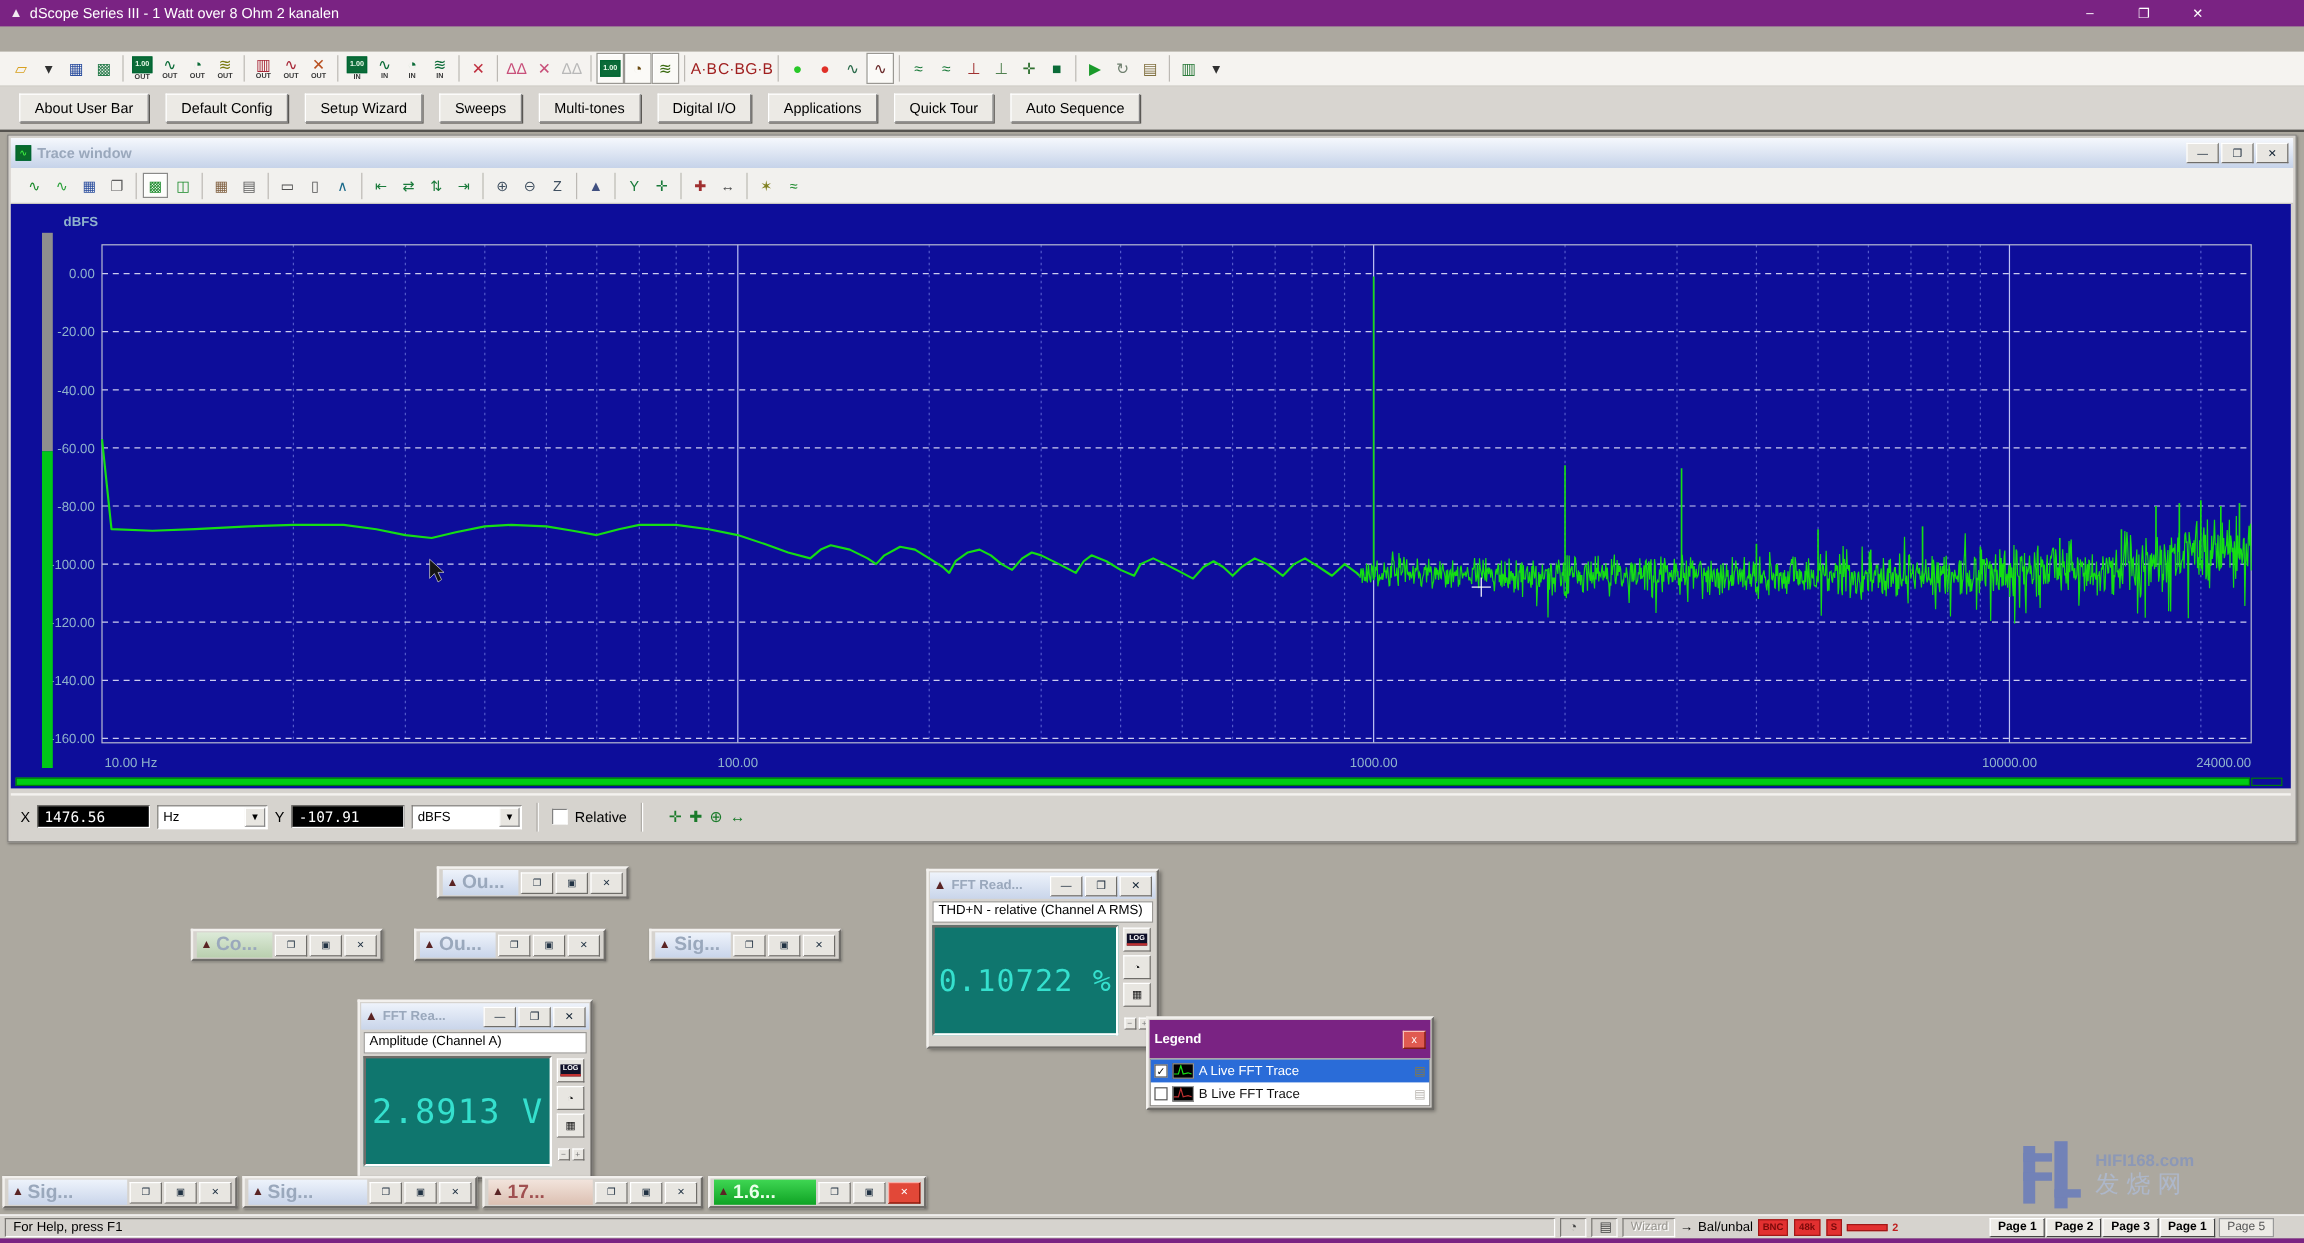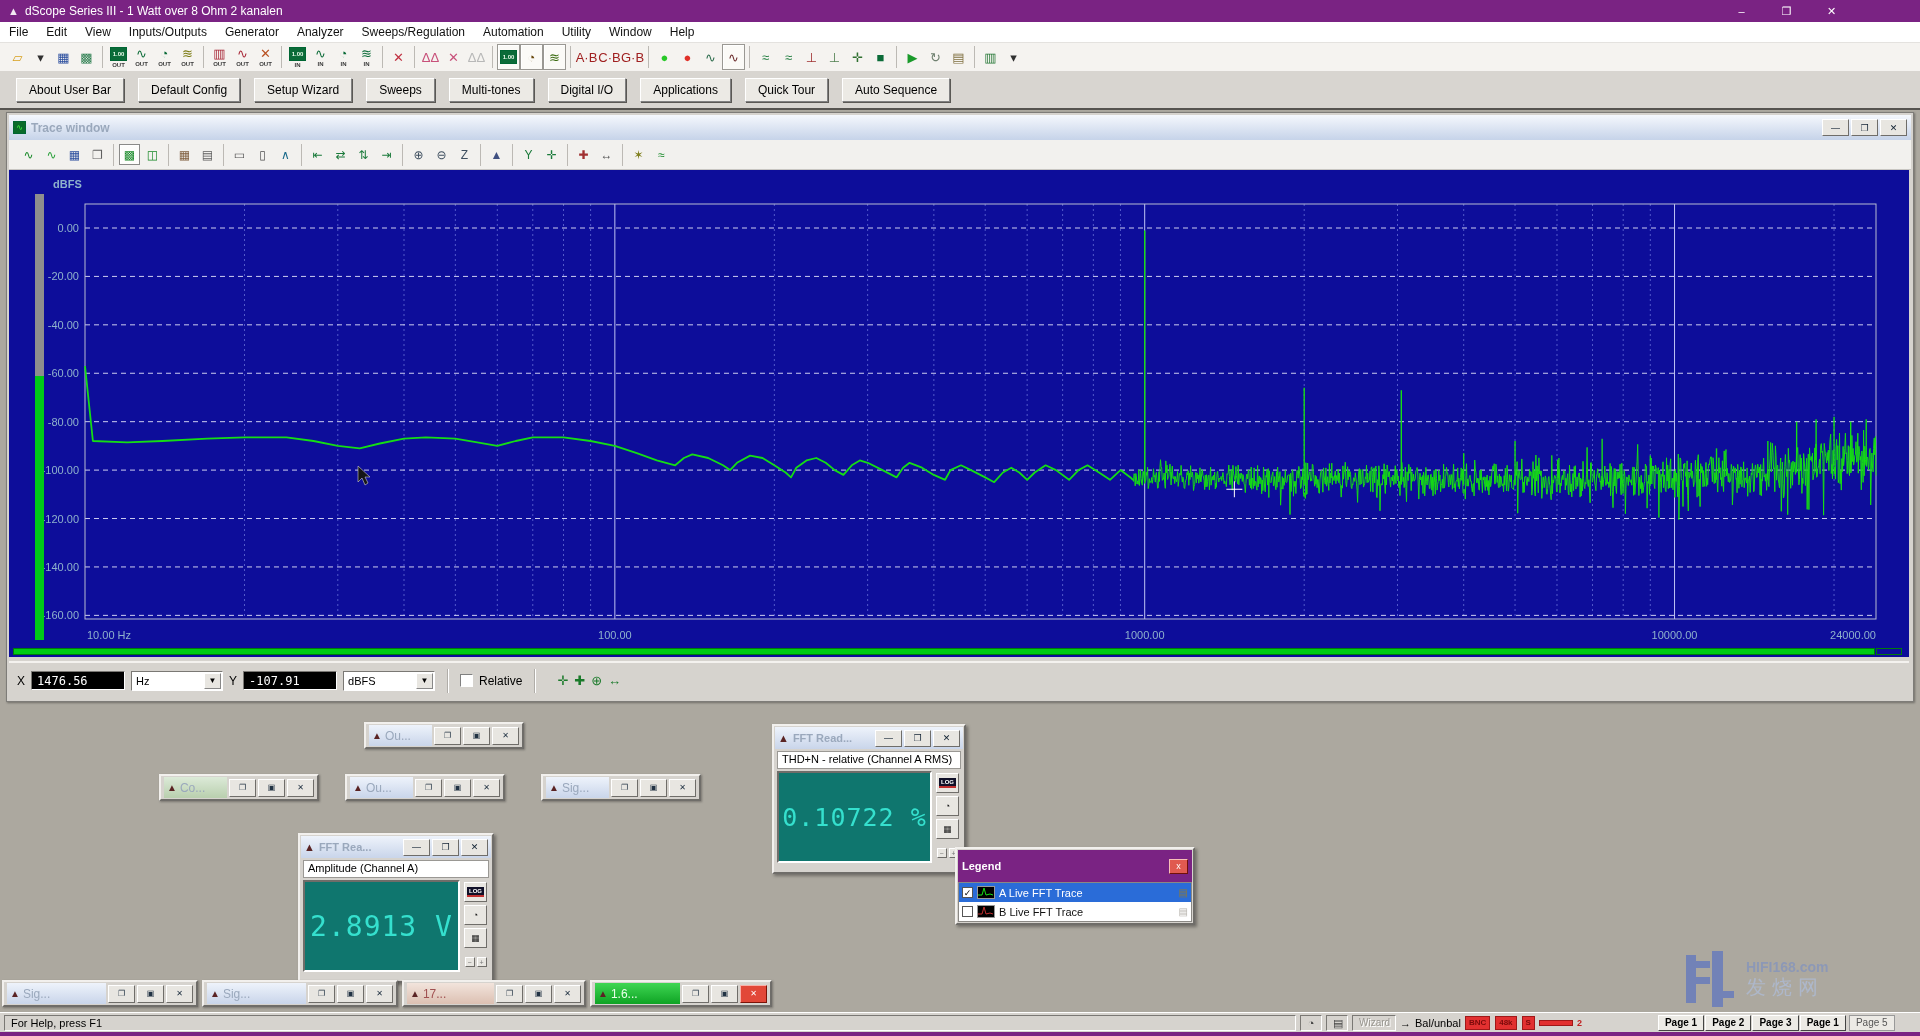--- a/index.html
+++ b/index.html
@@ -50,21 +50,21 @@
   .xy-sel .arrow{position:absolute;right:1px;top:1px;bottom:1px;width:17px;background:#E8E6E1;border:1px solid #888;border-top-color:#fff;border-left-color:#fff;display:grid;place-items:center;font-size:8px;}
   .chk{width:13px;height:13px;background:#fff;border:1px solid #808080;border-bottom-color:#fff;border-right-color:#fff;}
   .xy-icons{display:flex;gap:6px;margin-left:10px;}
   .xy-icons span{font-size:13px;color:#1a7a2a;}
   .vsep{width:1px;height:24px;background:#b0ada8;margin:0 6px;box-shadow:1px 0 0 #fff;}
 
   
   .miniwin{height:27px;background:#D6D3CE;border:2px solid #f2f0ed;border-right-color:#6f6d69;border-bottom-color:#6f6d69;display:flex;align-items:center;padding:0 3px;box-shadow:1px 1px 2px rgba(0,0,0,.3);}
   .miniwin .bar{flex:1;height:21px;display:flex;align-items:center;background:linear-gradient(#eef3fb,#c9d5ea);padding:0 3px;}
   .miniwin .dicon{font-size:10px;color:#5a2424;margin-right:3px;}
-  .miniwin .mtxt{font-size:12px;font-weight:normal;color:#9aa8bc;margin-right:4px;}
+  .miniwin .mtxt{font-size:16px;font-weight:bold;color:#9aa8bc;margin-right:4px;}
   .mini-btn{width:27px;height:18px;display:grid;place-items:center;font-size:8px;color:#234;margin-left:2px;}
   .miniwin.tint-green .bar{background:linear-gradient(#dcead8,#b9cfae);}
   .miniwin.tint-pink .bar{background:linear-gradient(#f2e4dc,#dcc0b2);}
   .miniwin.tint-pink .mtxt{color:#a05050;}
   .miniwin.active-green .bar{background:linear-gradient(#3fd653,#0fa324);}
   .miniwin.active-green .mtxt{color:#eaffea;}
   .mini-btn.close-red{background:#E24838;color:#fff;border-color:#f8b0a8 #7a1408 #7a1408 #f8b0a8;}
 
   
   .readwin{background:#D6D3CE;border:2px solid #f2f0ed;border-right-color:#6f6d69;border-bottom-color:#6f6d69;box-shadow:2px 2px 3px rgba(0,0,0,.35);padding:1px;}
@@ -126,33 +126,20 @@
   <div class="abs titlebar">
     <span class="appicon">▲</span>
     <span class="ttl">dScope Series III - 1 Watt over 8 Ohm 2 kanalen</span>
     <div class="cap-btns">
       <div class="cap-btn">–</div>
       <div class="cap-btn">❐</div>
       <div class="cap-btn">✕</div>
     </div>
   </div>
 
-  <div class="abs menubar">
-      <div class="menu-item">File</div>
-      <div class="menu-item">Edit</div>
-      <div class="menu-item">View</div>
-      <div class="menu-item">Inputs/Outputs</div>
-      <div class="menu-item">Generator</div>
-      <div class="menu-item">Analyzer</div>
-      <div class="menu-item">Sweeps/Regulation</div>
-      <div class="menu-item">Automation</div>
-      <div class="menu-item">Utility</div>
-      <div class="menu-item">Window</div>
-      <div class="menu-item">Help</div>
-    </div>
 
   <div class="abs toolbar">
       <div class="tb-icon">
         <span class="glyph" style="color: rgb(216, 160, 32);">▱</span>
       </div>
       <div class="tb-icon">
         <span class="glyph" style="color: rgb(48, 48, 48);">▾</span>
       </div>
       <div class="tb-icon">
         <span class="glyph" style="color: rgb(42, 77, 158);">▦</span>

